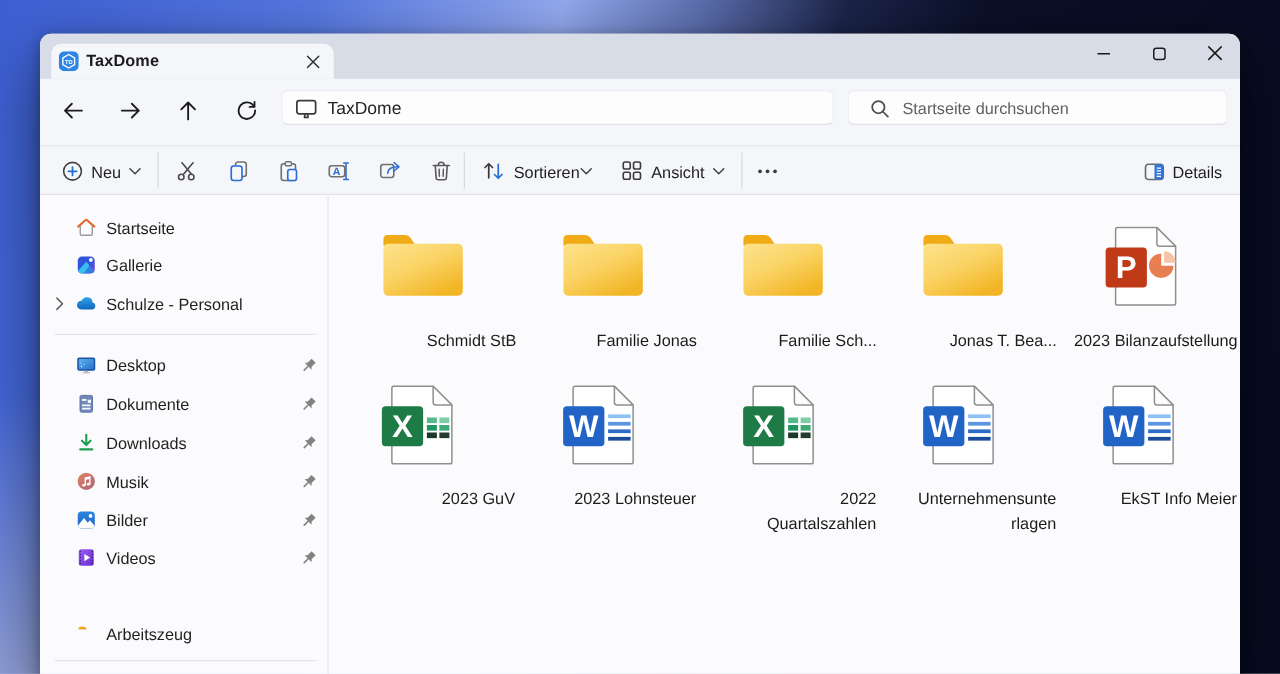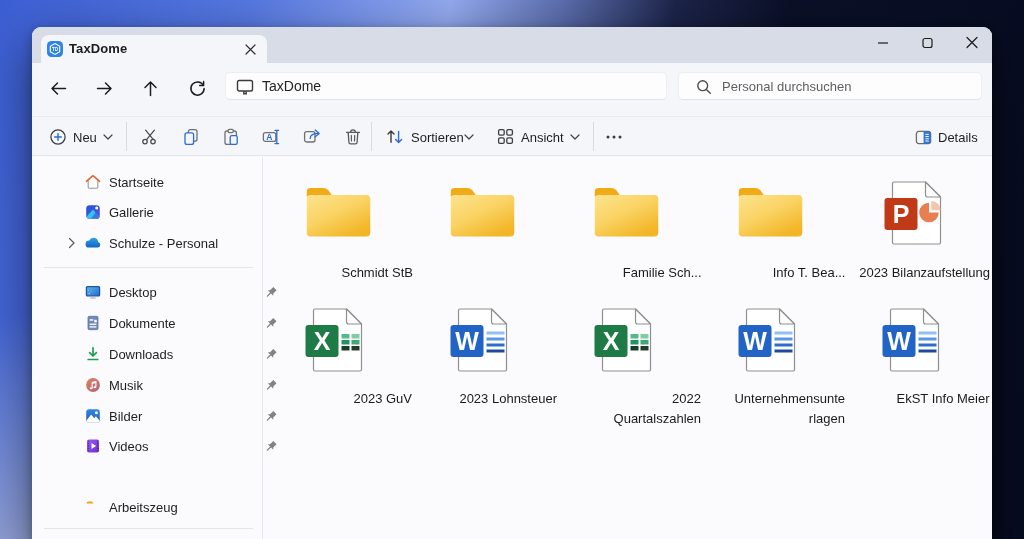--- a/index.html
+++ b/index.html
@@ -23,21 +23,21 @@
 #bc{left:193px;width:442px;}
 #sb{left:646px;width:304px;}
 #bctext{position:absolute;left:36px;top:5px;font-size:14px;color:#242424;}
 #sbtext{position:absolute;left:43px;top:6px;font-size:13px;color:#5e6063;}
 #tools{position:absolute;left:0;top:89px;width:960px;height:40px;border-top:1px solid #e9eaee;border-bottom:1px solid #e3e4e8;}
 .tbtxt{position:absolute;top:13px;font-size:13px;color:#1e1e1e;}
 .tsep{position:absolute;top:5px;width:1px;height:29px;background:#d9dadd;}
 .ticon{position:absolute;top:11px;}
 #bodyarea{position:absolute;left:0;top:129px;width:960px;height:391px;background:#fbfbfd;}
 #vline{position:absolute;left:230px;top:1px;width:1px;height:390px;background:#e7e7eb;}
-.srow{position:absolute;left:0;width:228px;height:30px;margin-left:24px;}
+.srow{position:absolute;left:0;width:228px;height:30px;}
 .sic{position:absolute;left:29px;top:7px;}
 .stxt{position:absolute;left:53px;top:8px;font-size:13px;color:#1f1f1f;}
 .pin{position:absolute;left:208px;top:9px;}
 #sdiv1{position:absolute;left:12px;top:111px;width:209px;height:1px;background:#e4e4e8;}
 #sdiv2{position:absolute;left:12px;top:372px;width:209px;height:1px;background:#e4e4e8;}
 .cell{position:absolute;width:150px;text-align:right;}
 .clab{font-size:13px;color:#1b1b1b;line-height:19.5px;}
 .cicon{position:absolute;}
 </style>
 </head>
@@ -84,21 +84,21 @@
           <rect x="1.5" y="2.5" width="15" height="10.5" rx="1.8" fill="none" stroke="#3a3a3a" stroke-width="1.4"></rect>
           <path d="M7 15.8 H11 M8 13 L7.6 15.8 M10 13 L10.4 15.8" stroke="#3a3a3a" stroke-width="1.4"></path>
         </svg>
       <span id="bctext">TaxDome</span>
     </div>
     <div class="box" id="sb">
       <svg class="abs" style="left:17px;top:6px" width="16" height="16" viewBox="0 0 16 16">
           <circle cx="6.7" cy="6.7" r="4.9" fill="none" stroke="#4e4e4e" stroke-width="1.4"></circle>
           <path d="M10.4 10.4 L14.3 14.3" stroke="#4e4e4e" stroke-width="1.4" stroke-linecap="round"></path>
         </svg>
-      <span id="sbtext">Personal durchsuchen</span>
+      <span id="sbtext">Startseite durchsuchen</span>
     </div>
   </div>
   <div id="tools">
     <svg class="abs" style="left:18px;top:12px" width="16" height="16" viewBox="0 0 16 16">
         <circle cx="8" cy="8" r="7.1" fill="none" stroke="#3c3c3c" stroke-width="1.25"></circle>
         <path d="M8 4.7 V11.3 M4.7 8 H11.3" stroke="#1f6fd6" stroke-width="1.4" stroke-linecap="round"></path>
       </svg>
     <span class="tbtxt" style="left:41px">Neu</span>
     <svg class="abs" style="left:71px;top:16px" width="10" height="8" viewBox="0 0 10 8">
         <path d="M1 2 L5 6 L9 2" fill="none" stroke="#444" stroke-width="1.2" stroke-linecap="round" stroke-linejoin="round"></path>
@@ -381,22 +381,23 @@
         <use href="#folder"></use>
       </svg>
     <svg class="cicon" style="left:849.5px;top:25px" width="60" height="64" viewBox="0 0 60 64">
         <use href="#docpage"></use>
         <path d="M47 31.5 V21.7 A9.8 9.8 0 1 0 56.8 31.5 Z" fill="#e87f53"></path>
         <path d="M49.3 29.2 V20 A9.2 9.2 0 0 1 58.5 29.2 Z" fill="#f6c4a6"></path>
         <rect x="2.5" y="17" width="33" height="32" rx="3" fill="#c13a17"></rect>
         <text x="19" y="41.5" font-size="25" font-weight="700" fill="#fff" text-anchor="middle" font-family="Liberation Sans">P</text>
       </svg>
     <div class="cell clab" style="left:231px;top:107px">Schmidt StB</div>
+    <div class="cell clab" style="left:375.5px;top:107px">Familie Jonas</div>
     <div class="cell clab" style="left:519.5px;top:107px">Familie Sch...</div>
-    <div class="cell clab" style="left:663.5px;top:107px">Info T. Bea...</div>
+    <div class="cell clab" style="left:663.5px;top:107px">Jonas T. Bea...</div>
     <div class="cell clab" style="left:808px;top:107px">2023 Bilanzaufstellung</div>
     <svg class="cicon" style="left:270.5px;top:152px" width="60" height="64" viewBox="0 0 60 64">
         <use href="#docpage"></use>
         <g>
           <rect x="38.5" y="26" width="8" height="4.5" fill="#55b98a"></rect>
           <rect x="48.5" y="26" width="8" height="4.5" fill="#7fcda6"></rect>
           <rect x="38.5" y="32" width="8" height="4.5" fill="#1f9560"></rect>
           <rect x="48.5" y="32" width="8" height="4.5" fill="#3fa977"></rect>
           <rect x="38.5" y="38" width="8" height="4.5" fill="#1c3a2a"></rect>
           <rect x="48.5" y="38" width="8" height="4.5" fill="#243b2d"></rect>

